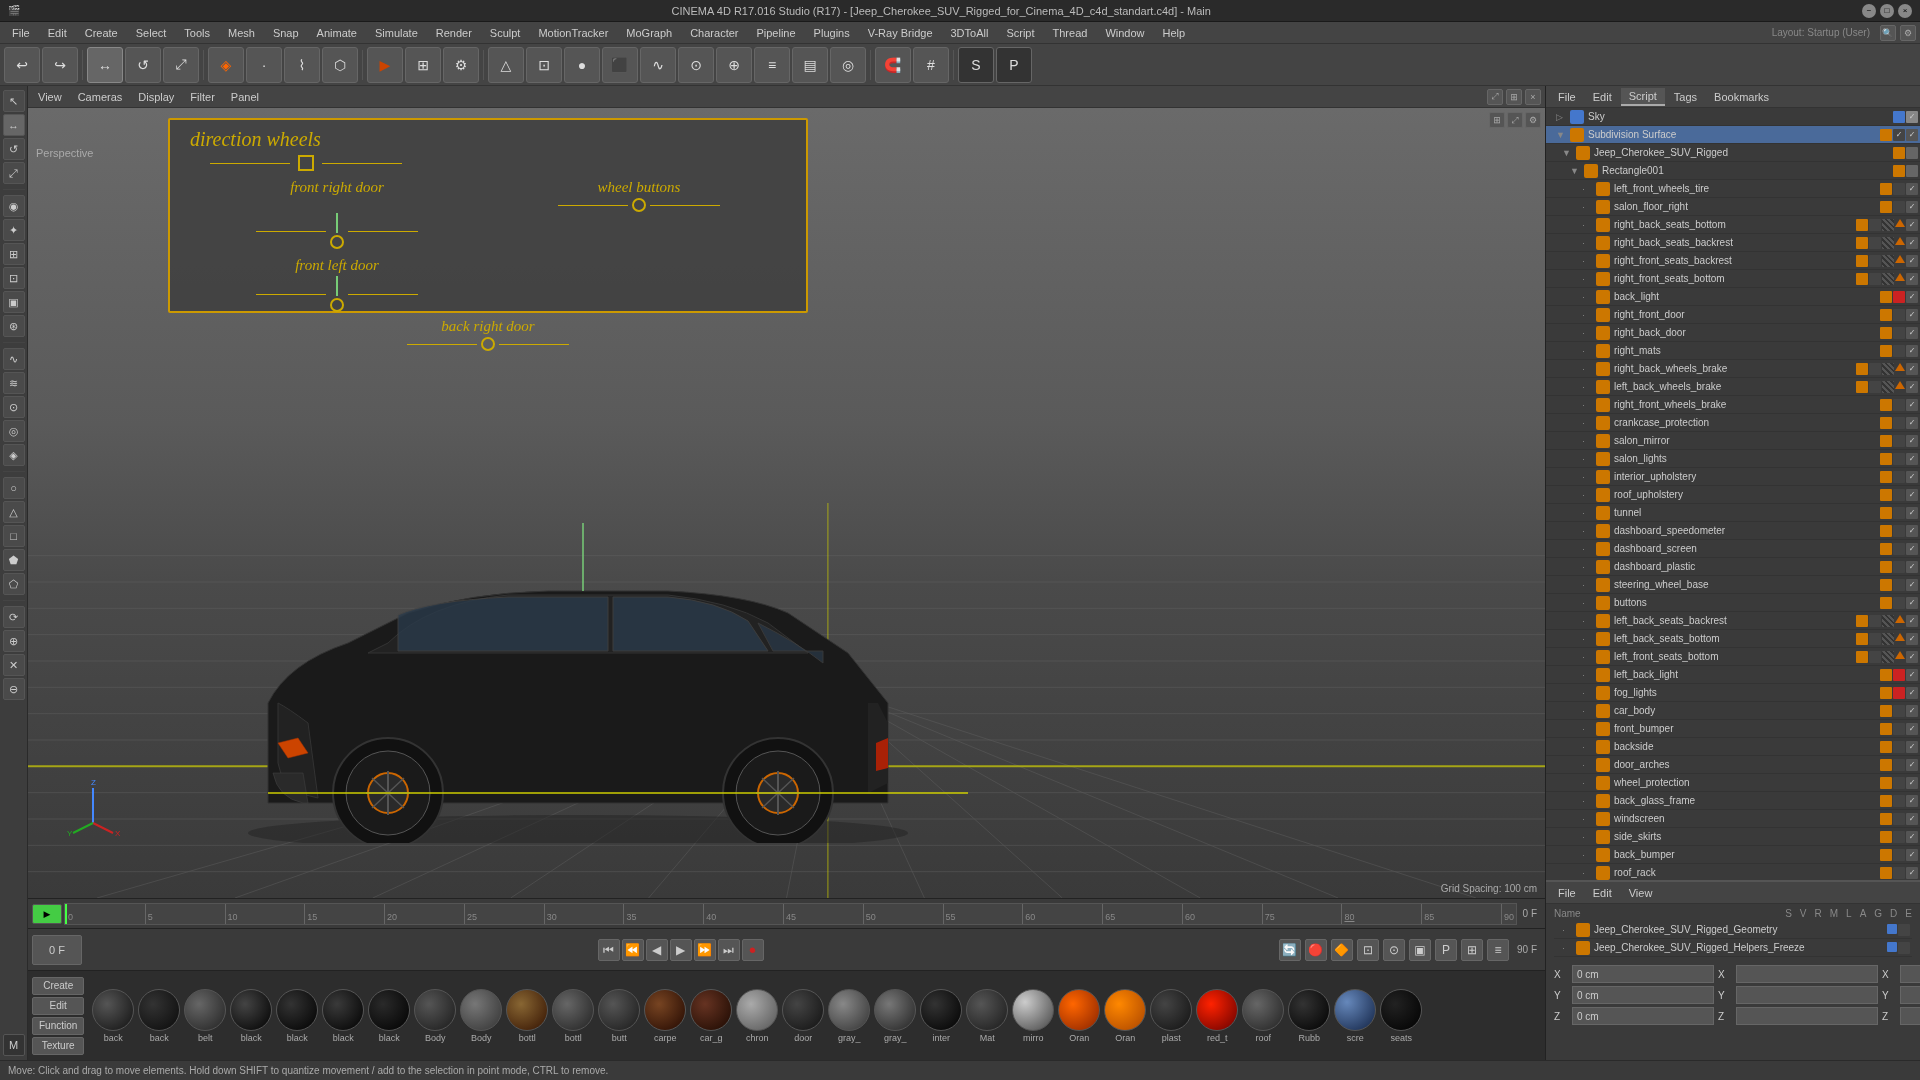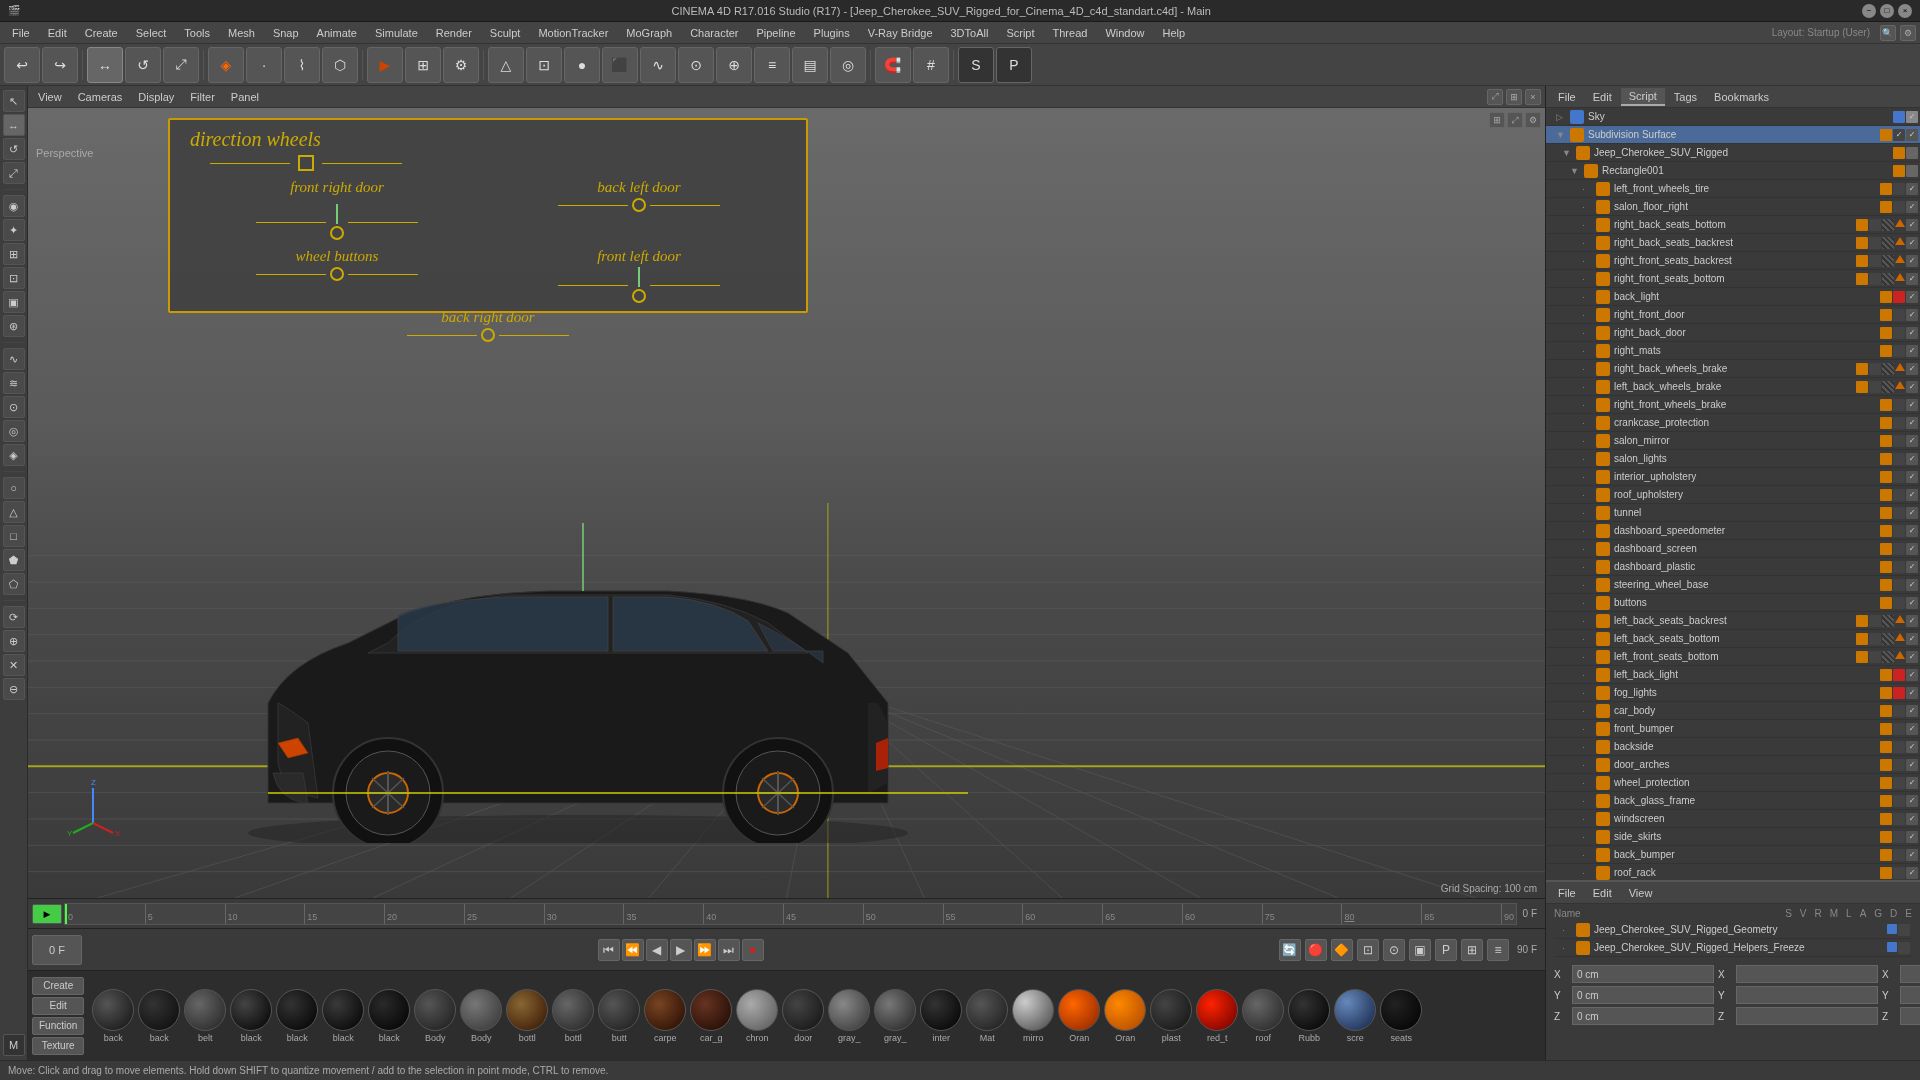--- a/index.html
+++ b/index.html
@@ -278,40 +278,32 @@
             <div style="color:#ccaa00;font-style:italic;font-size:20px;font-family:serif;text-align:left;">direction wheels</div>
             <div style="display:flex;align-items:center;gap:8px;margin-top:4px;padding-left:20px;">
               <div style="flex:1;height:1px;background:#ccaa00;max-width:80px;"></div>
               <div style="width:16px;height:16px;border:2px solid #ccaa00;border-radius:50;"></div>
               <div style="flex:1;height:1px;background:#ccaa00;max-width:80px;"></div>
             </div>
           </div>
 
           <div style="display:grid;grid-template-columns:1fr 1fr;padding:4px 20px;gap:8px;">
 
-            <div style="display:flex;flex-direction:column;align-items:center;gap:8px;">
+            <div style="display:flex;flex-direction:column;align-items:center;gap:17px;">
               <div style="color:#ccaa00;font-style:italic;font-size:15px;font-family:serif;">front right door</div>
               <div style="display:flex;align-items:center;gap:4px;position:relative;">
                 <div style="width:70px;height:1px;background:#ccaa00;"></div>
                 <div style="position:relative;display:flex;flex-direction:column;align-items:center;">
                   <div style="width:2px;height:20px;background:#77cc77;"></div>
                   <div style="width:14px;height:14px;border:2px solid #ccaa00;border-radius:50%;margin-top:2px;"></div>
                 </div>
                 <div style="width:70px;height:1px;background:#ccaa00;"></div>
               </div>
             </div>
 
-            <div style="display:flex;flex-direction:column;align-items:center;gap:2px;">
-              <div style="color:#ccaa00;font-style:italic;font-size:15px;font-family:serif;">back left door</div>
-              <div style="display:flex;align-items:center;gap:4px;">
-                <div style="width:70px;height:1px;background:#ccaa00;"></div>
-                <div style="width:14px;height:14px;border:2px solid #ccaa00;border-radius:50%;"></div>
-                <div style="width:70px;height:1px;background:#ccaa00;"></div>
-              </div>
-            </div>
 
             <div style="display:flex;flex-direction:column;align-items:center;gap:2px;">
               <div style="color:#ccaa00;font-style:italic;font-size:15px;font-family:serif;">wheel buttons</div>
               <div style="display:flex;align-items:center;gap:4px;">
                 <div style="width:70px;height:1px;background:#ccaa00;"></div>
                 <div style="width:14px;height:14px;border:2px solid #ccaa00;border-radius:50%;"></div>
                 <div style="width:70px;height:1px;background:#ccaa00;"></div>
               </div>
             </div>
 

